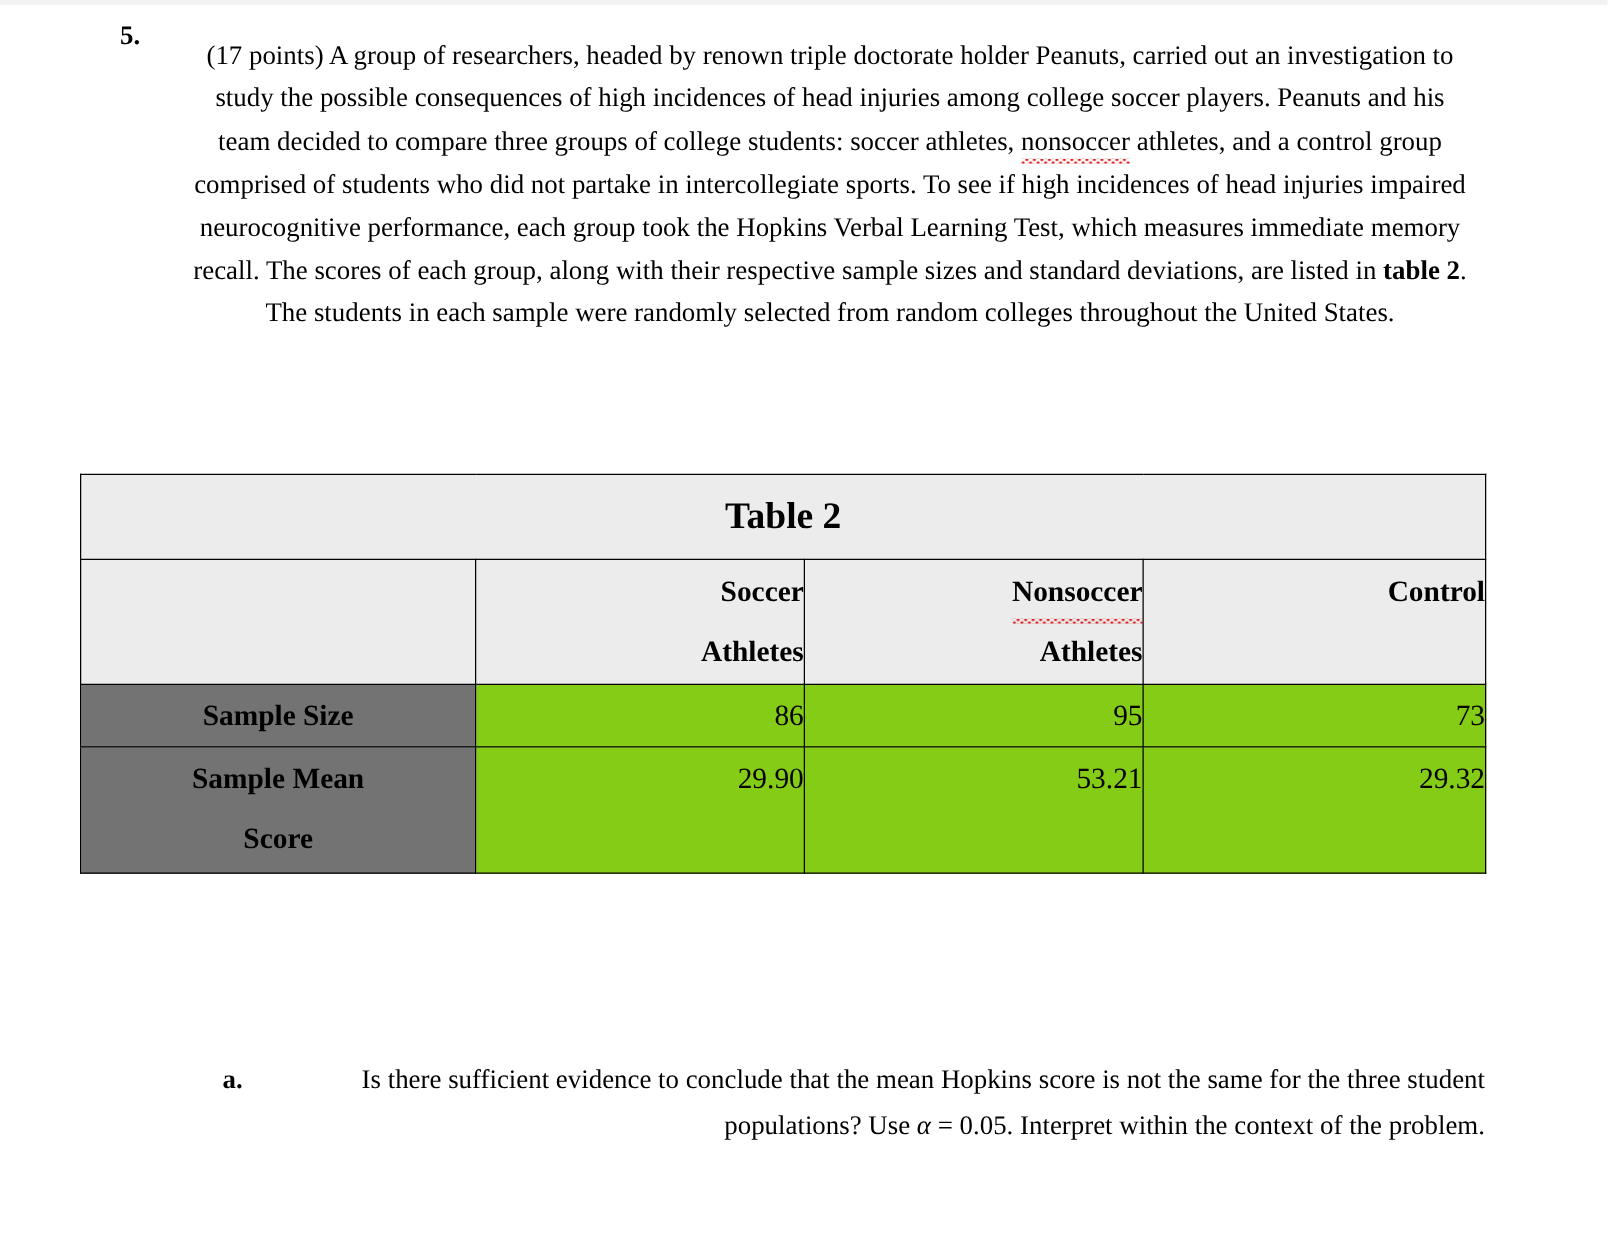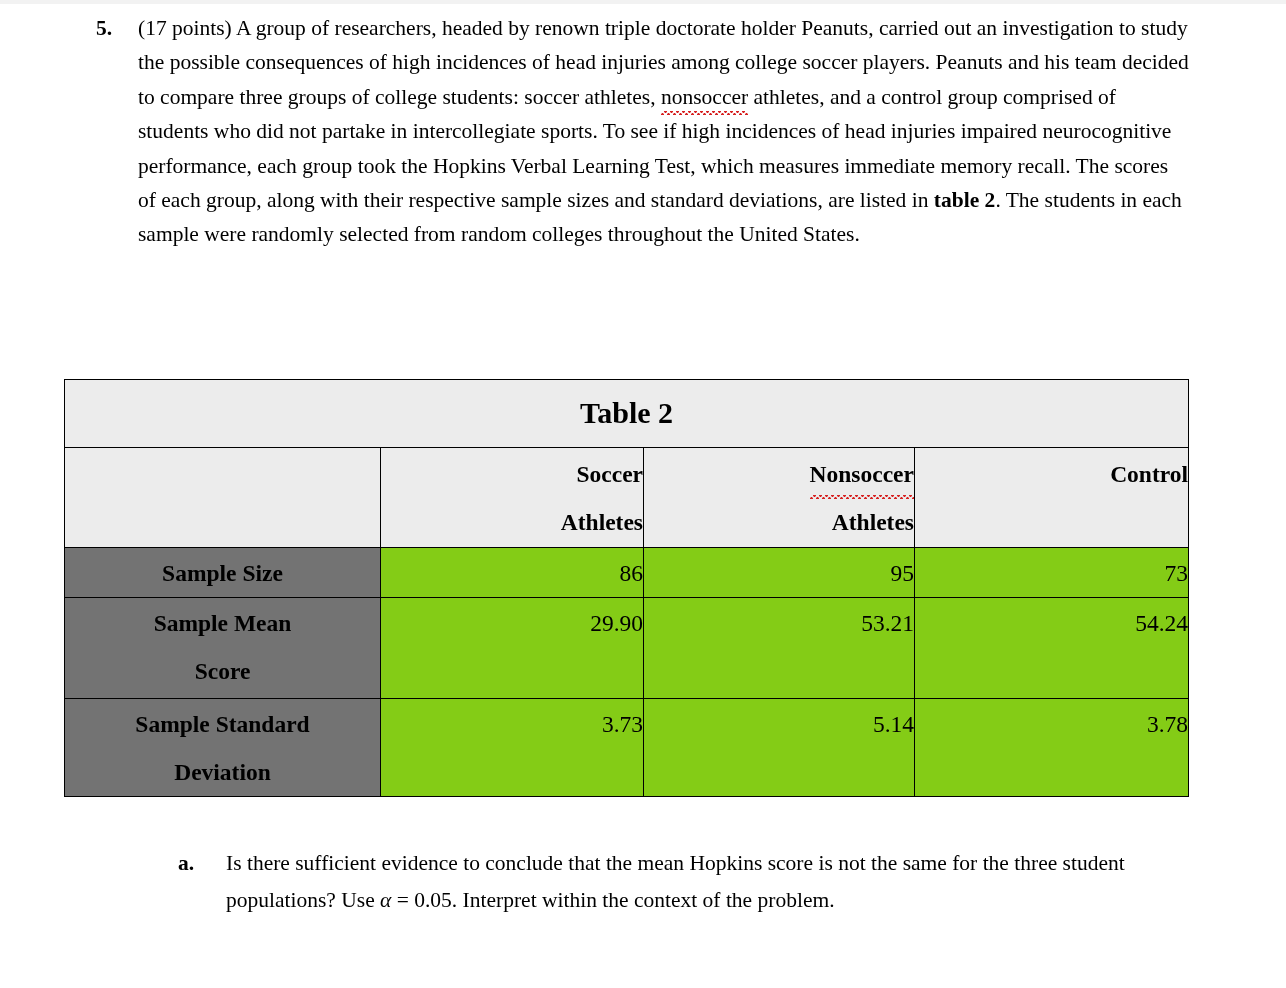--- a/index.html
+++ b/index.html
@@ -48,21 +48,22 @@
     font-size: 21.5px;
     line-height: 34.4px;
   }
   .q-body {
     margin-left: 42px;
     font-size: 21.5px;
     line-height: 34.4px;
     text-align: left;
   }
   .q-body p {
-    margin: 0;
+    margin: 16px;
+    text-align: center;
   }
   b.inline-bold { font-weight: bold; }
 
   
   .misspell {
     position: relative;
     display: inline-block;
   }
   .misspell::after {
     content: "";
@@ -162,21 +163,21 @@
     width: 32px;
     font-weight: bold;
     font-size: 21.5px;
     line-height: 37px;
   }
   .part-body {
     margin-left: 48px;
     font-size: 21.5px;
     line-height: 37px;
   }
-  .part-body p { margin: 0; }
+  .part-body p { margin: 0; text-align: right; }
   .greek-alpha {
     font-style: italic;
     font-family: "Liberation Serif", "DejaVu Serif", serif;
   }
 </style>
 </head>
 <body>
 
 <div class="page">
 
@@ -231,32 +232,23 @@
           <td class="tbl-value row-h-1">73</td>
         </tr>
 
         <tr class="row-h-2">
           <td class="tbl-row-label row-h-2">
             <span class="hdr-line">Sample Mean</span>
             <span class="hdr-line">Score</span>
           </td>
           <td class="tbl-value row-h-2">29.90</td>
           <td class="tbl-value row-h-2">53.21</td>
-          <td class="tbl-value row-h-2">54.24</td>
-        </tr>
-
-        <tr class="row-h-3">
-          <td class="tbl-row-label row-h-3">
-            <span class="hdr-line">Sample Standard</span>
-            <span class="hdr-line">Deviation</span>
-          </td>
-          <td class="tbl-value row-h-3">3.73</td>
-          <td class="tbl-value row-h-3">5.14</td>
-          <td class="tbl-value row-h-3">3.78</td>
-        </tr>
+          <td class="tbl-value row-h-2">29.32</td>
+        </tr>
+
       </tbody>
     </table>
   </div>
 
   <div class="part-block">
     <div class="part-letter">a.</div>
     <div class="part-body">
       <p>
         <span>Is there sufficient evidence to conclude that the mean Hopkins score is not the same for the three student populations? Use </span><span class="greek-alpha">α</span><span> = 0.05. Interpret within the context of the problem.</span>
       </p>

